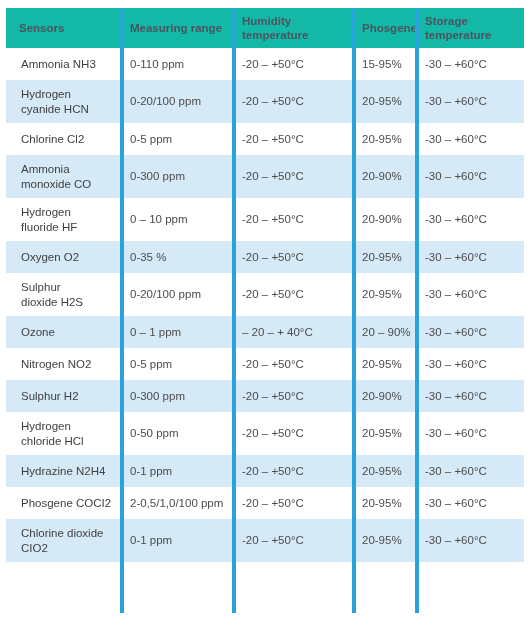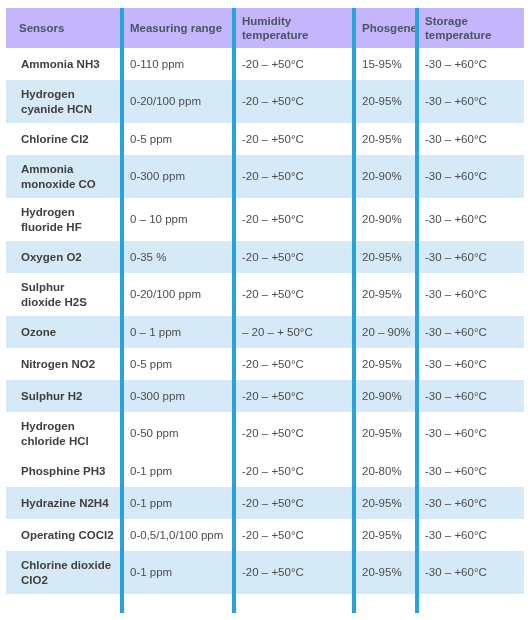--- a/index.html
+++ b/index.html
@@ -25,21 +25,21 @@
   }
 
   #spec-table col.c-sensor  { width: 114px; }
   #spec-table col.c-range   { width: 112px; }
   #spec-table col.c-optemp  { width: 120px; }
   #spec-table col.c-hum     { width:  63px; }
   #spec-table col.c-sttemp  { width: 109px; }
 
   
   thead tr {
-    background: #c4b5fd;
+    background: #14b8a6;
   }
   thead th {
     height: 40px;
     padding: 0 0 0 13px;
     text-align: left;
     vertical-align: middle;
     font-size: 11.5px;
     font-weight: bold;
     color: #4a5560;
     line-height: 1.25;
@@ -59,21 +59,21 @@
     vertical-align: middle;
     font-size: 11.5px;
     color: #4c4c4c;
     line-height: 1.3;
     border: 0;
     white-space: pre-line;
   }
   tbody tr.tall td { height: 43px; }
 
   tbody td.cell-sensor {
-    font-weight: bold;
+    font-weight: normal;
     color: #3f3f3f;
     padding-left: 15px;
   }
   tbody td.cell-range,
   tbody td.cell-optemp,
   tbody td.cell-hum,
   tbody td.cell-sttemp {
     padding-left: 10px;
     font-weight: normal;
   }
@@ -171,21 +171,21 @@
         <td class="cell-sensor">Sulphur
 dioxide H2S</td>
         <td class="cell-range">0-20/100 ppm</td>
         <td class="cell-optemp">-20 – +50°C</td>
         <td class="cell-hum">20-95%</td>
         <td class="cell-sttemp">-30 – +60°C</td>
       </tr>
       <tr class="row-even">
         <td class="cell-sensor">Ozone</td>
         <td class="cell-range">0 – 1 ppm</td>
-        <td class="cell-optemp">– 20 – + 50°C</td>
+        <td class="cell-optemp">– 20 – + 40°C</td>
         <td class="cell-hum">20 – 90%</td>
         <td class="cell-sttemp">-30 – +60°C</td>
       </tr>
       <tr class="row-odd">
         <td class="cell-sensor">Nitrogen NO2</td>
         <td class="cell-range">0-5 ppm</td>
         <td class="cell-optemp">-20 – +50°C</td>
         <td class="cell-hum">20-95%</td>
         <td class="cell-sttemp">-30 – +60°C</td>
       </tr>
@@ -197,37 +197,30 @@
         <td class="cell-sttemp">-30 – +60°C</td>
       </tr>
       <tr class="row-odd tall">
         <td class="cell-sensor">Hydrogen
 chloride HCl</td>
         <td class="cell-range">0-50 ppm</td>
         <td class="cell-optemp">-20 – +50°C</td>
         <td class="cell-hum">20-95%</td>
         <td class="cell-sttemp">-30 – +60°C</td>
       </tr>
-      <tr class="row-odd">
-        <td class="cell-sensor">Phosphine PH3</td>
-        <td class="cell-range">0-1 ppm</td>
-        <td class="cell-optemp">-20 – +50°C</td>
-        <td class="cell-hum">20-80%</td>
-        <td class="cell-sttemp">-30 – +60°C</td>
-      </tr>
       <tr class="row-even">
         <td class="cell-sensor">Hydrazine N2H4</td>
         <td class="cell-range">0-1 ppm</td>
         <td class="cell-optemp">-20 – +50°C</td>
         <td class="cell-hum">20-95%</td>
         <td class="cell-sttemp">-30 – +60°C</td>
       </tr>
       <tr class="row-odd">
-        <td class="cell-sensor">Operating COCI2</td>
-        <td class="cell-range">0-0,5/1,0/100 ppm</td>
+        <td class="cell-sensor">Phosgene COCI2</td>
+        <td class="cell-range">2-0,5/1,0/100 ppm</td>
         <td class="cell-optemp">-20 – +50°C</td>
         <td class="cell-hum">20-95%</td>
         <td class="cell-sttemp">-30 – +60°C</td>
       </tr>
       <tr class="row-even tall">
         <td class="cell-sensor">Chlorine dioxide
 CIO2</td>
         <td class="cell-range">0-1 ppm</td>
         <td class="cell-optemp">-20 – +50°C</td>
         <td class="cell-hum">20-95%</td>

